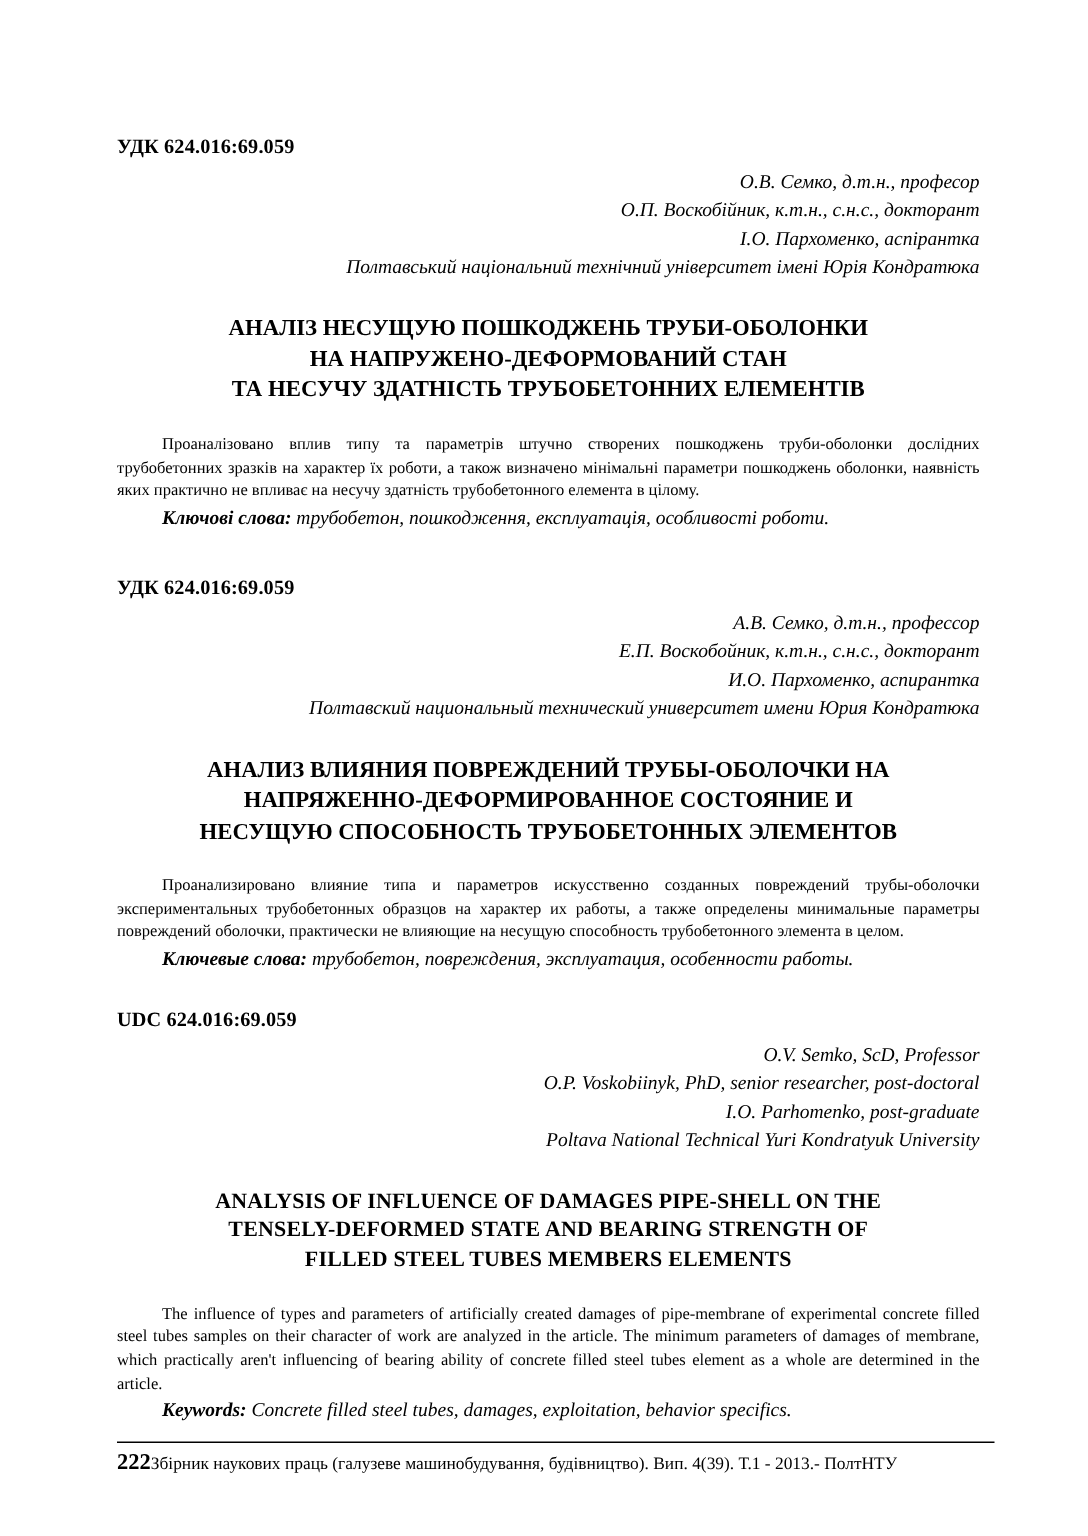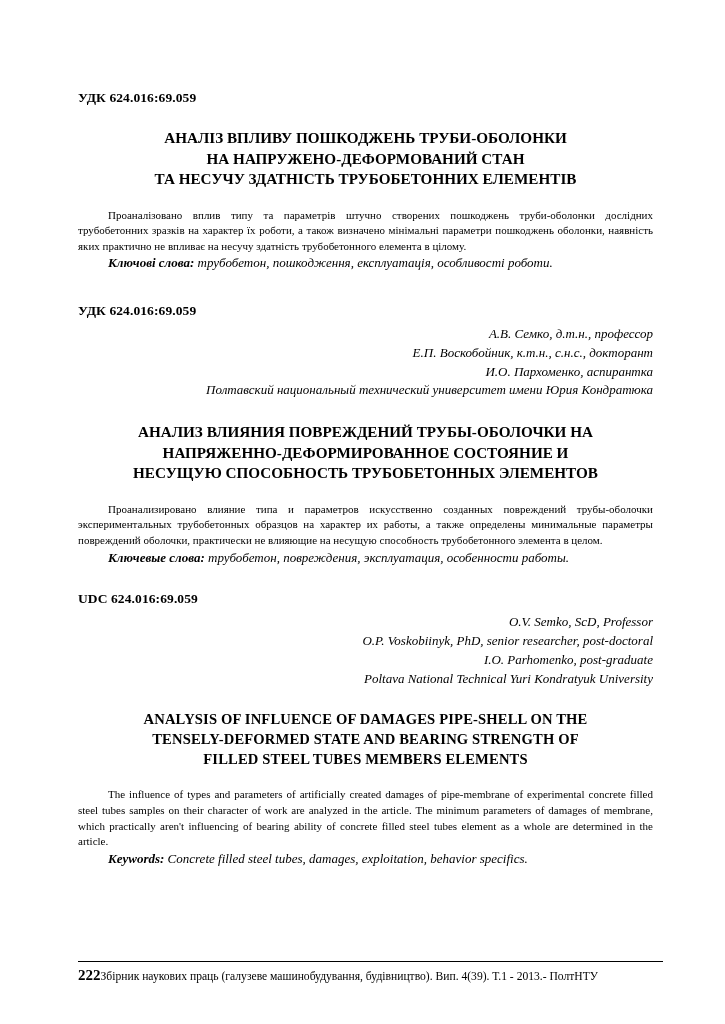--- a/index.html
+++ b/index.html
@@ -106,22 +106,28 @@
     font-size: 11.6px;
   }
 </style>
 </head>
 <body>
 
 <div class="page">
 
   <div class="block">
     <div class="udc">УДК 624.016:69.059</div>
+    <div class="authors">
+      <div>О.В. Семко, д.т.н., професор</div>
+      <div>О.П. Воскобійник, к.т.н., с.н.с., докторант</div>
+      <div>І.О. Пархоменко, аспірантка</div>
+      <div class="affiliation">Полтавський національний технічний університет імені Юрія Кондратюка</div>
+    </div>
     <div class="title">
-      <div>АНАЛІЗ ВПЛИВУ ПОШКОДЖЕНЬ ТРУБИ-ОБОЛОНКИ</div>
+      <div>АНАЛІЗ НЕСУЩУЮ ПОШКОДЖЕНЬ ТРУБИ-ОБОЛОНКИ</div>
       <div>НА НАПРУЖЕНО-ДЕФОРМОВАНИЙ СТАН</div>
       <div>ТА НЕСУЧУ ЗДАТНІСТЬ ТРУБОБЕТОННИХ ЕЛЕМЕНТІВ</div>
     </div>
     <p class="abstract">Проаналізовано вплив типу та параметрів штучно створених пошкоджень труби-оболонки дослідних трубобетонних зразків на характер їх роботи, а також визначено мінімальні параметри пошкоджень оболонки, наявність яких практично не впливає на несучу здатність трубобетонного елемента в цілому.</p>
     <p class="keywords"><span class="kw-label">Ключові слова:</span> <span>трубобетон, пошкодження, експлуатація, особливості роботи.</span></p>
   </div>
 
   <div class="sec-gap"></div>
 
   <div class="block">

